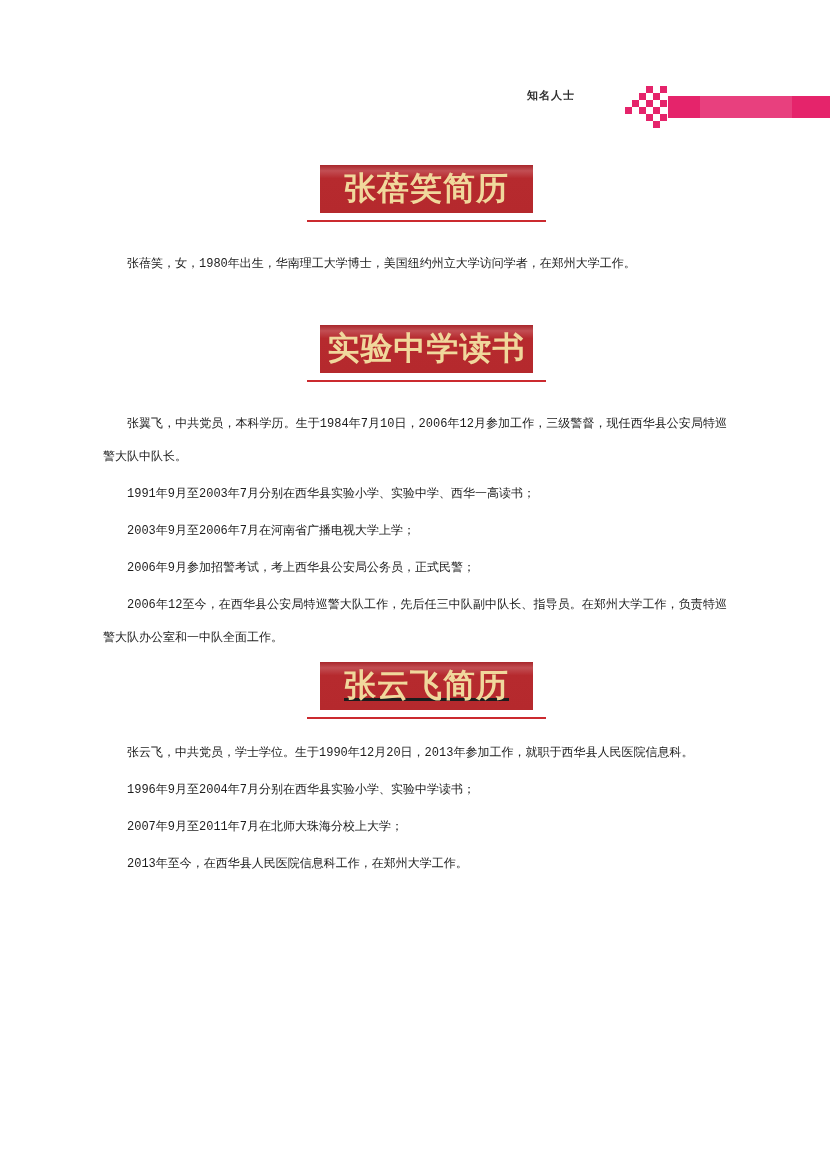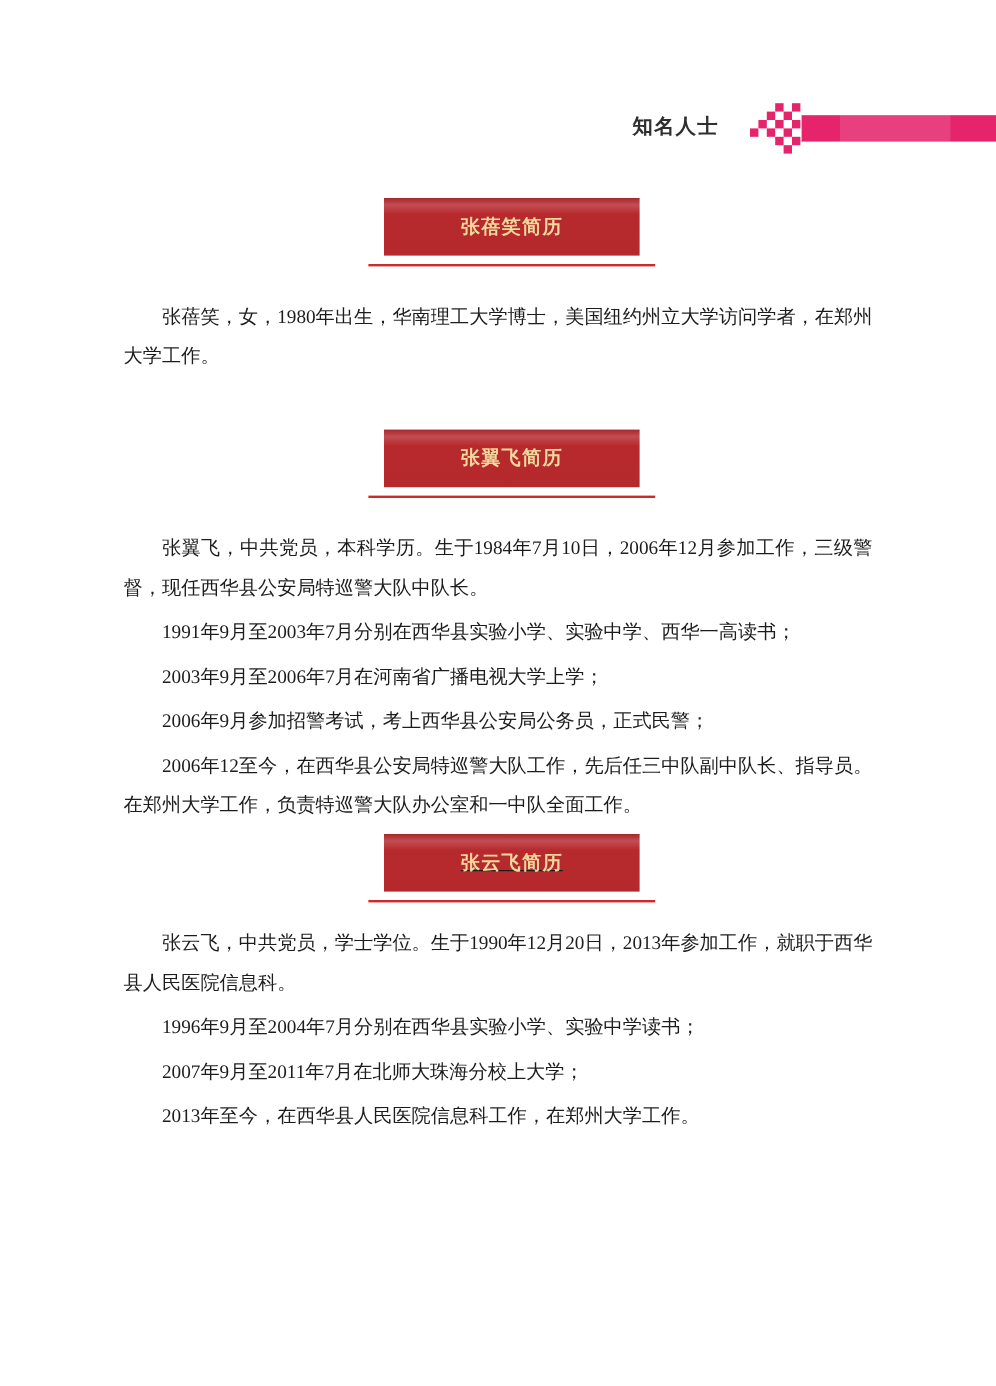--- a/index.html
+++ b/index.html
@@ -16,23 +16,23 @@
     width:830px;height:1155px;
     background:#ffffff;
     overflow:hidden;
     font-family:"Liberation Serif","DejaVu Serif",serif;
     color:var(--body-text);
   }
 
   
   .header{position:absolute;top:0;left:0;right:0;height:140px;}
   .header-title{
-    position:absolute;left:527px;top:97px;
-    font-family:Liberation Mono, monospace;
-    font-weight:bold;font-size:17px;line-height:21px;
+    position:absolute;left:527px;top:85px;
+    font-family:Liberation Serif, serif;
+    font-weight:bold;font-size:11px;line-height:21px;
     letter-spacing:1px;color:var(--header-text);
     white-space:nowrap;
   }
   .deco{position:absolute;left:624px;top:85px;}
   .deco rect{fill:var(--accent-pink);}
   .header-bar{
     position:absolute;left:668px;right:0;top:96px;height:22px;
     background:var(--accent-pink);
   }
   .header-bar .bar-light{
@@ -42,33 +42,34 @@
 
   
   .content{position:absolute;top:0;left:0;right:0;padding:0 103px;}
   .banner{
     width:213px;height:48px;margin-left:217px;
     background:linear-gradient(180deg,#a8262b 0%,#c24e53 12%,#b62a2e 28%,var(--banner-red) 100%);
     display:flex;align-items:center;justify-content:center;
   }
   .banner-title{
     font-family:"Liberation Sans","DejaVu Sans",sans-serif;
-    font-weight:bold;font-size:16px;letter-spacing:1px;
+    font-weight:bold;font-size:32px;letter-spacing:1px;
     color:var(--banner-text-gold);white-space:nowrap;
   }
   .banner-underline{
     width:239px;height:2px;margin-left:204px;margin-top:7px;
     background:var(--underline-red);
   }
   .paragraphs p{
     margin:0 0 4px 0;
-    font-size:16px;line-height:33px;
+    font-size:12px;line-height:33px;
     text-align:justify;text-justify:inter-character;
     text-indent:2em;
     color:var(--body-text);
+    font-family:Liberation Mono, monospace;
   }
   
   section.s0 .banner{margin-top:165px;}
   section.s0 .paragraphs{margin-top:26px;}
   section.s1 .banner{margin-top:44px;}
   section.s1 .paragraphs{margin-top:26px;}
   section.s2 .banner{margin-top:7px;text-decoration:underline;}
   section.s2 .paragraphs{margin-top:18px;}
 </style>
 </head>
@@ -104,21 +105,21 @@
         <span class="banner-title">张蓓笑简历</span>
       </div>
       <div class="banner-underline"></div>
       <div class="paragraphs">
           <p>张蓓笑，女，1980年出生，华南理工大学博士，美国纽约州立大学访问学者，在郑州大学工作。</p>
         </div>
     </section>
 
     <section class="bio-section s1">
       <div class="banner">
-        <span class="banner-title">张翼飞简历</span>
+        <span class="banner-title">实验中学读书</span>
       </div>
       <div class="banner-underline"></div>
       <div class="paragraphs">
           <p>张翼飞，中共党员，本科学历。生于1984年7月10日，2006年12月参加工作，三级警督，现任西华县公安局特巡警大队中队长。</p>
           <p>1991年9月至2003年7月分别在西华县实验小学、实验中学、西华一高读书；</p>
           <p>2003年9月至2006年7月在河南省广播电视大学上学；</p>
           <p>2006年9月参加招警考试，考上西华县公安局公务员，正式民警；</p>
           <p>2006年12至今，在西华县公安局特巡警大队工作，先后任三中队副中队长、指导员。在郑州大学工作，负责特巡警大队办公室和一中队全面工作。</p>
         </div>
     </section>

